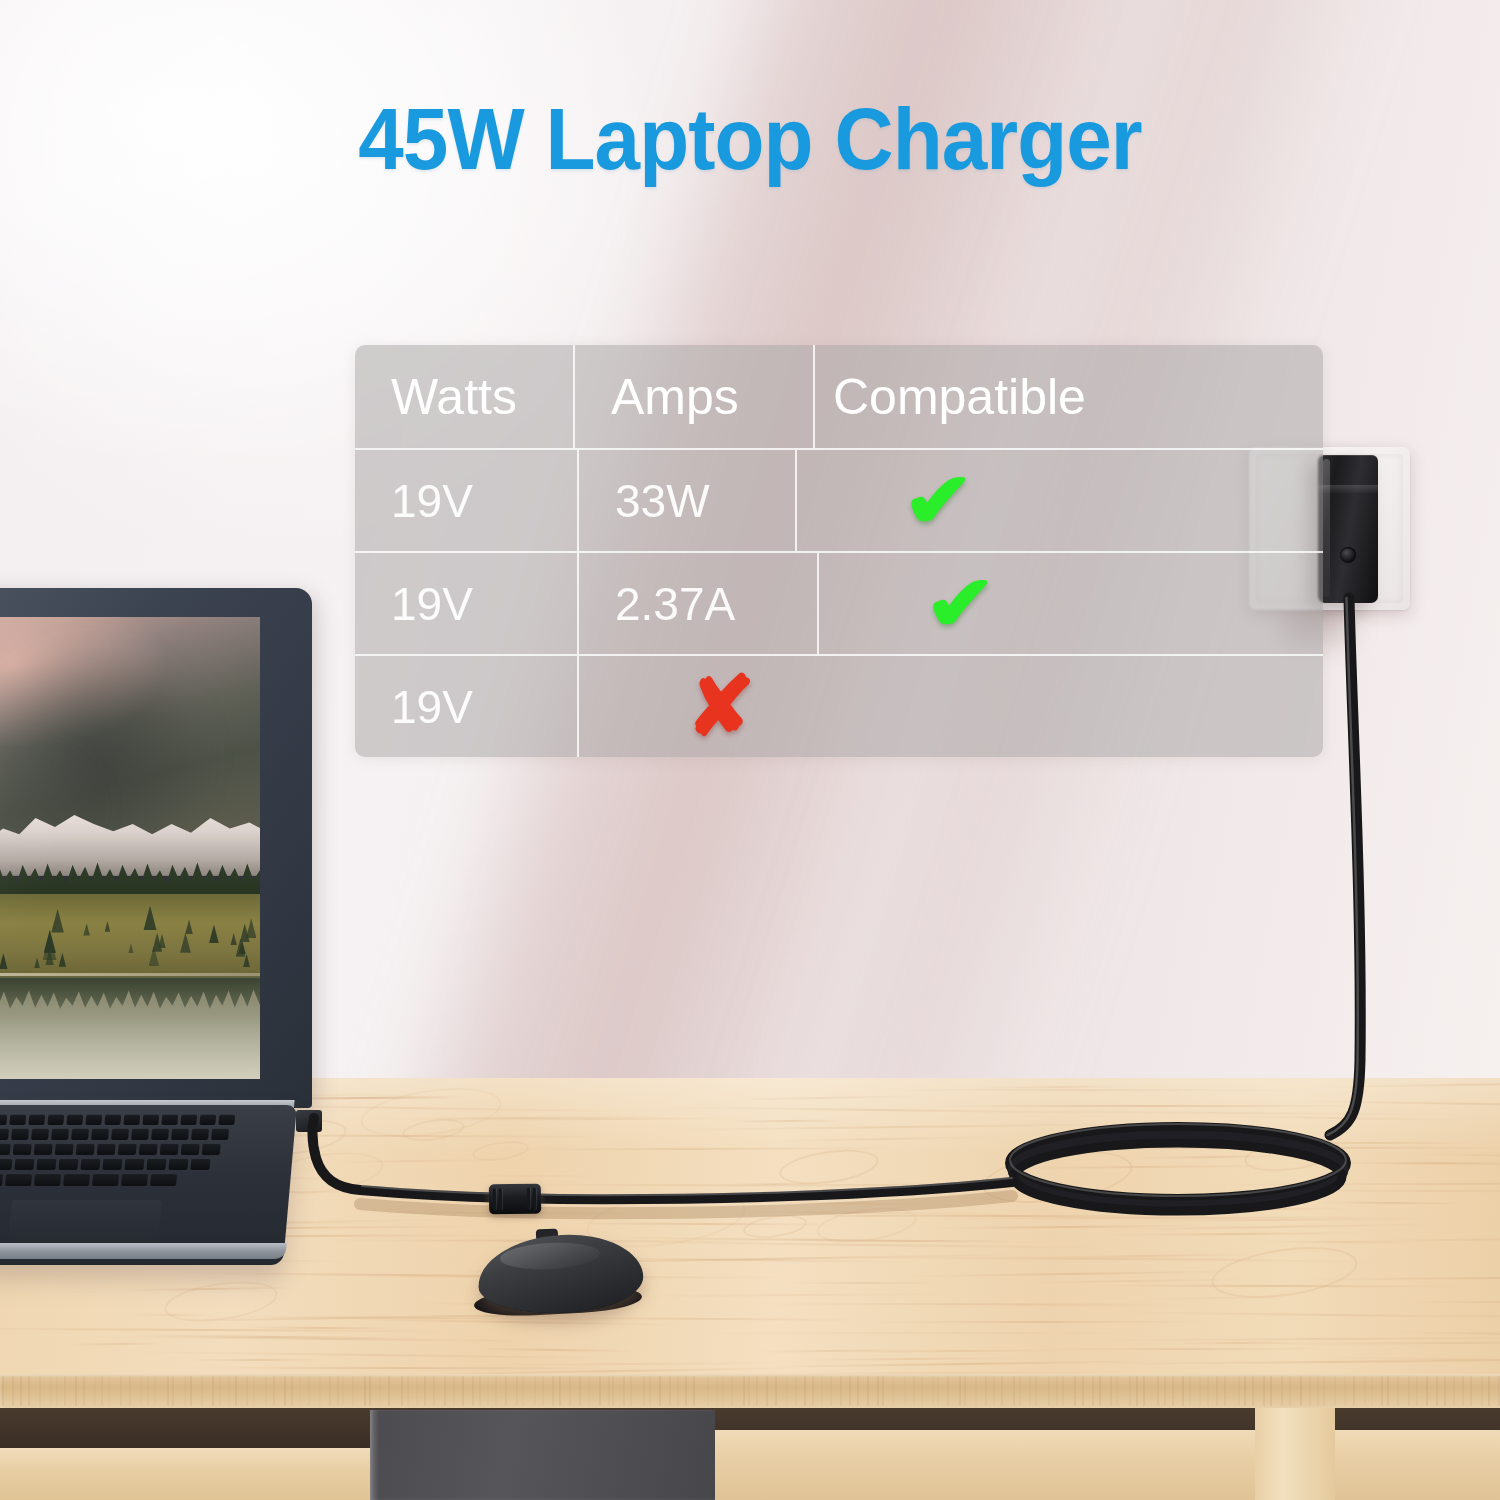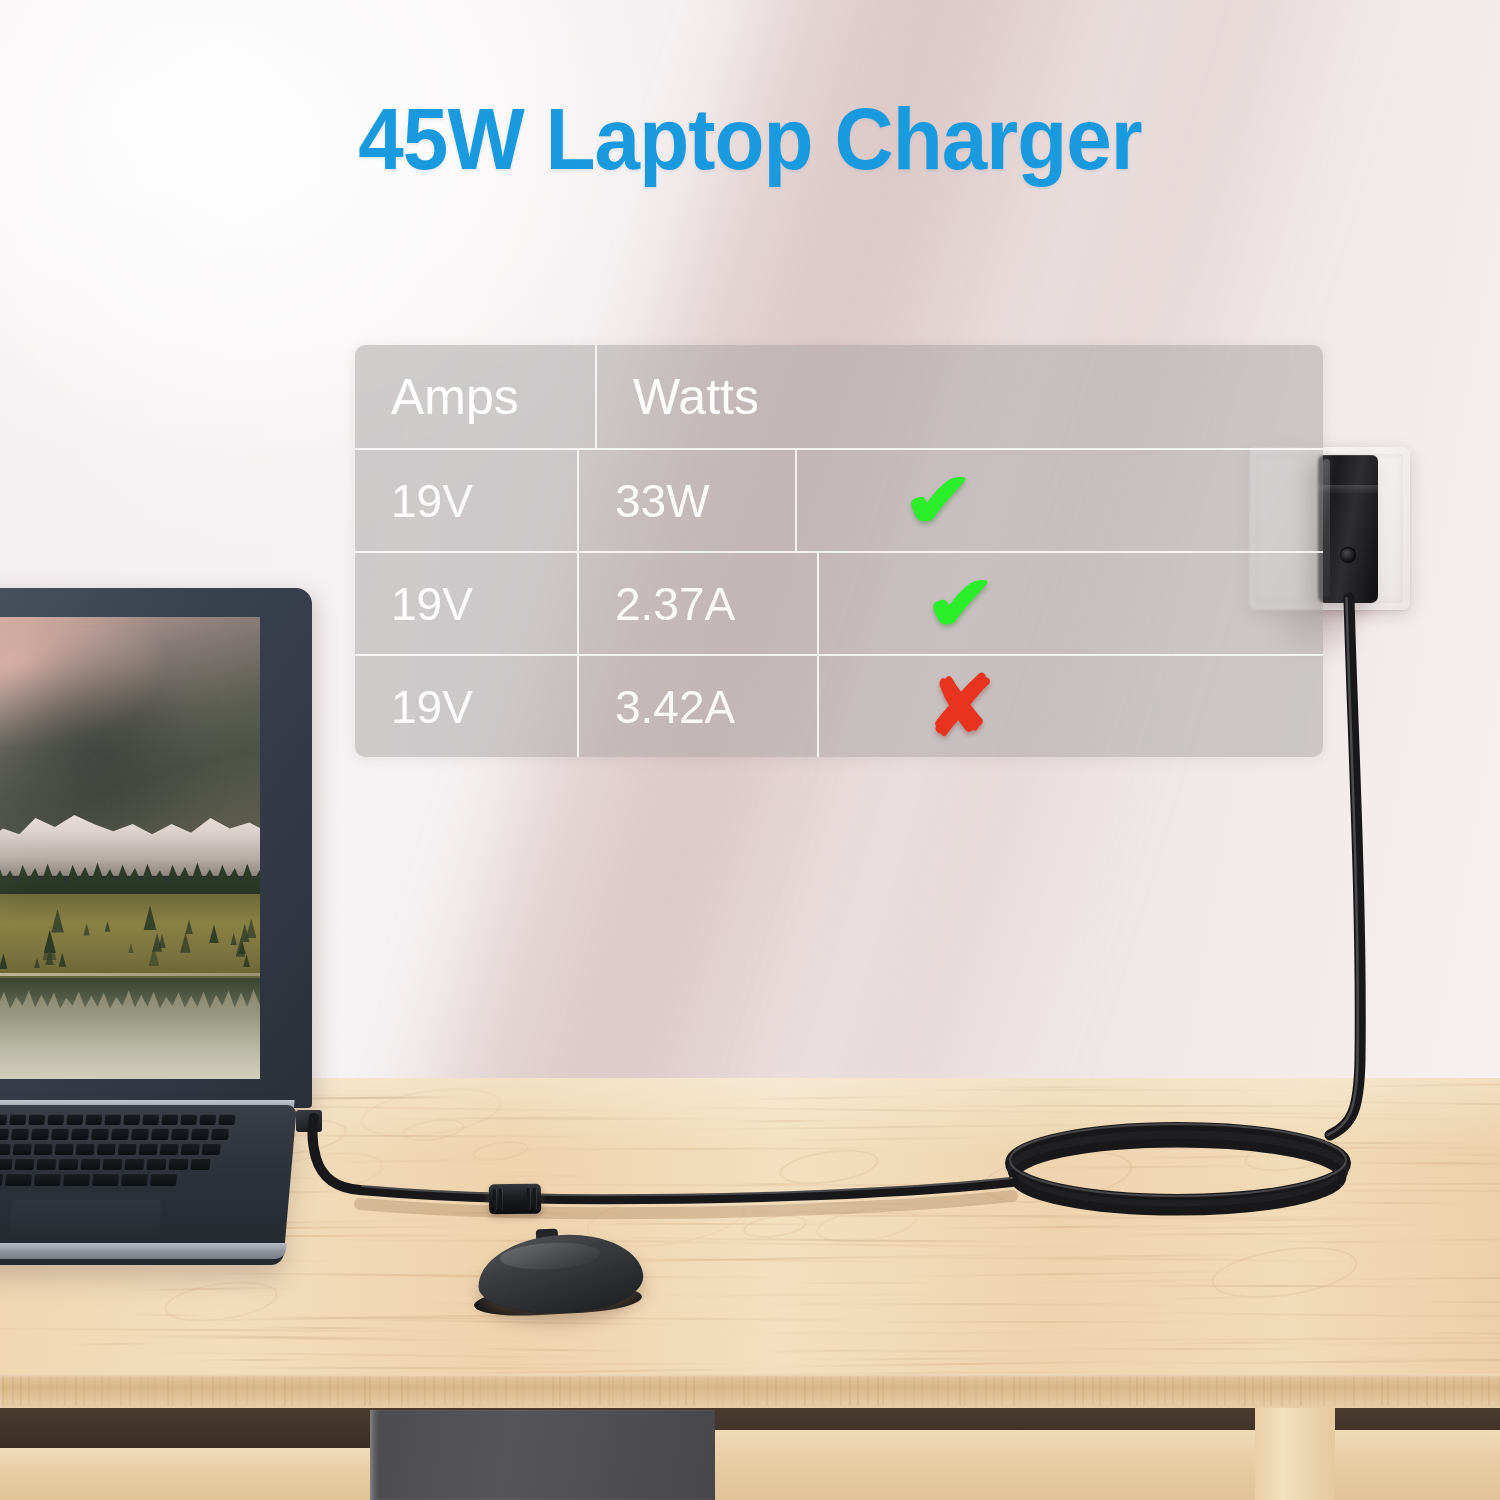--- a/index.html
+++ b/index.html
@@ -813,43 +813,43 @@
   </div>
 
   <div class="mouse-base"></div>
   <div class="mouse-nub"></div>
   <div class="mouse-body"></div>
   <div class="mouse-gloss"></div>
 
   <div class="spec-table">
 
     <div class="spec-row head">
+      <div class="spec-cell c-watts">Watts</div>
       <div class="spec-cell c-amps">Amps</div>
-      <div class="spec-cell c-watts">Watts</div>
+      <div class="spec-cell c-comp">Compatible</div>
     </div>
 
     <div class="spec-row body">
       <div class="spec-cell c-volts">19V</div>
       <div class="spec-cell c-watts">33W</div>
       <div class="spec-cell c-comp">
         <span class="mark ok">✔</span>
       </div>
     </div>
 
     <div class="spec-row body">
       <div class="spec-cell c-volts">19V</div>
       <div class="spec-cell c-amps">2.37A</div>
       <div class="spec-cell c-comp">
         <span class="mark ok">✔</span>
       </div>
     </div>
 
     <div class="spec-row body">
       <div class="spec-cell c-volts">19V</div>
-      <div class="spec-cell c-amps">3.42A</div>
       <div class="spec-cell c-comp">
         <span class="mark no">✘</span>
       </div>
     </div>
 
   </div>
 
 </div>
 
 </body></html>

